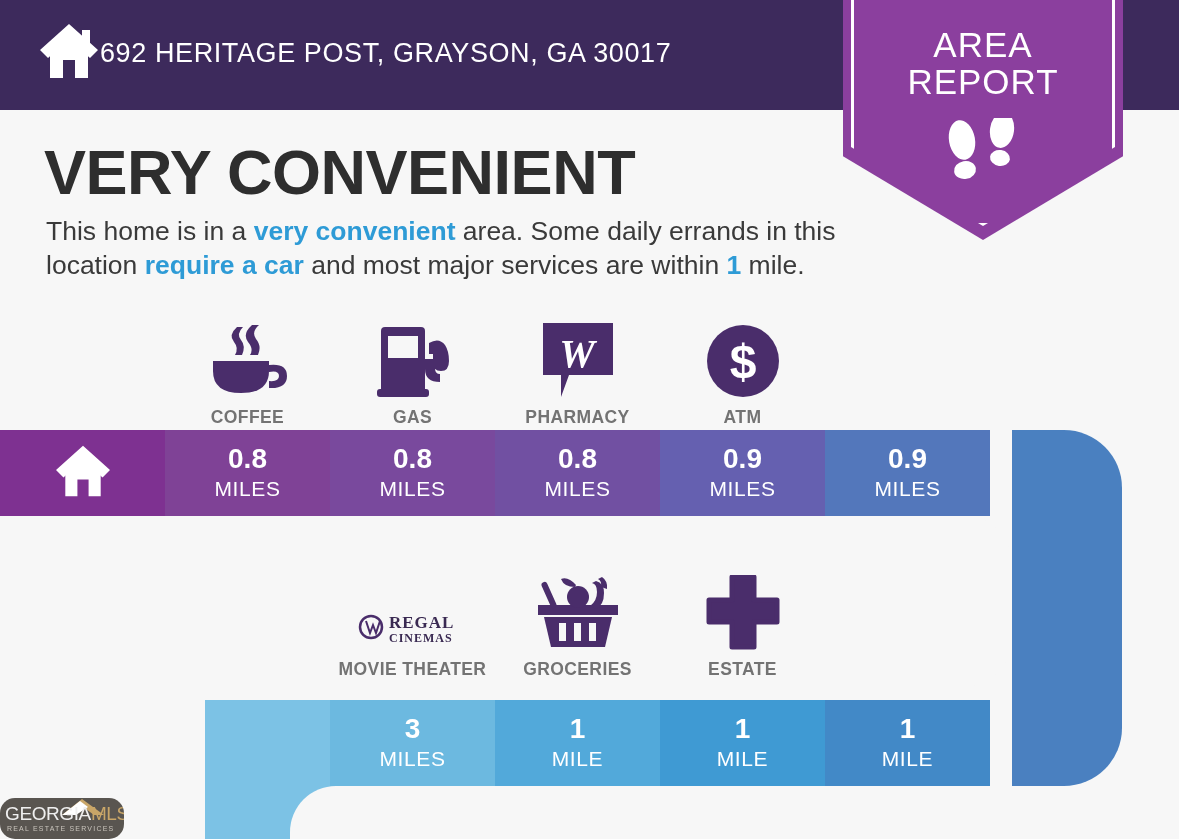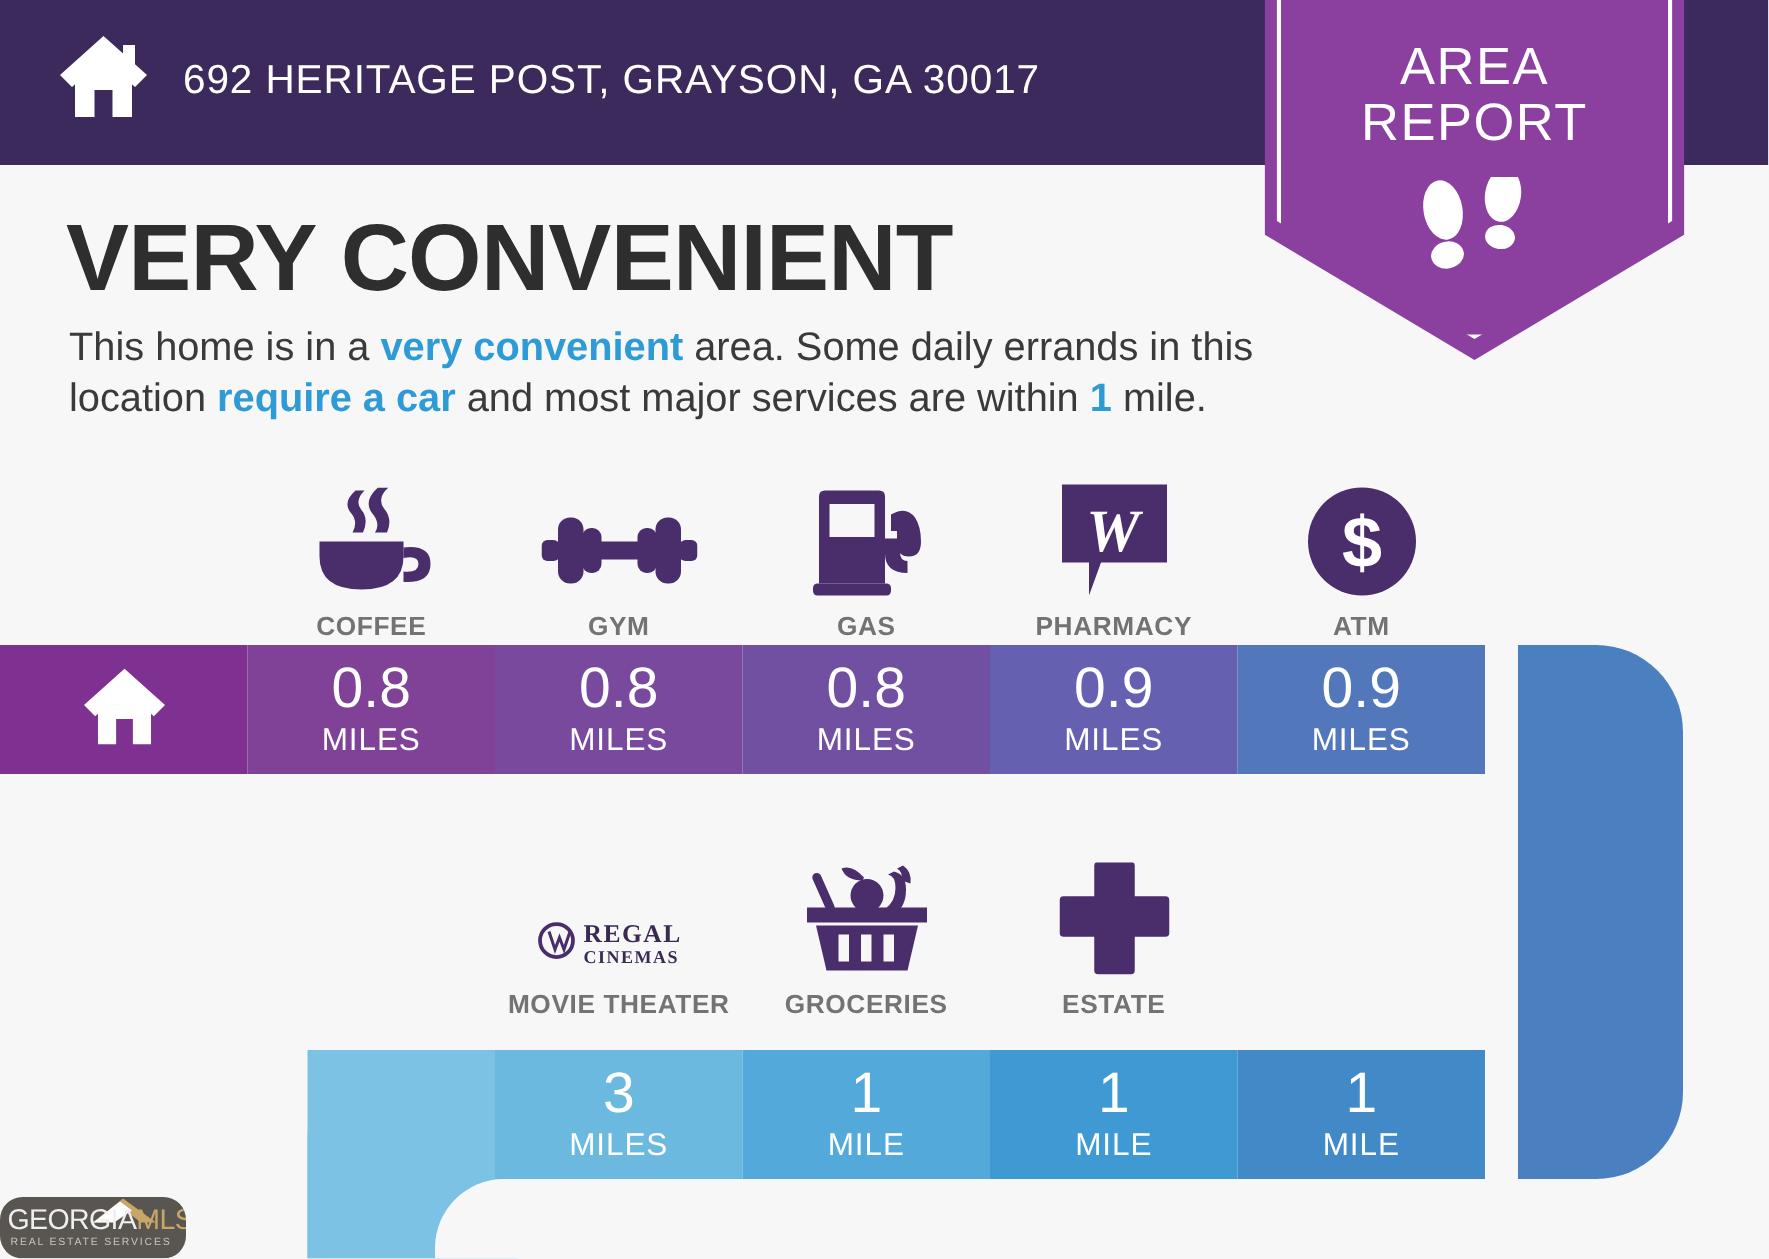--- a/index.html
+++ b/index.html
@@ -11,21 +11,21 @@
     position:relative;
   }
   #page{position:relative;width:1179px;height:839px;overflow:hidden;background:#f7f7f7;}
 
   
   .header-bar{
     position:absolute;left:0;top:0;width:1179px;height:110px;
     background:#3d2a5c;
   }
   .header-inner{
-    position:absolute;left:38px;top:22px;display:flex;align-items:center;gap:22px;
+    position:absolute;left:38px;top:22px;display:flex;align-items:center;
   }
   .home-glyph{display:block;}
   .addr{
     color:#ffffff;font-size:27px;letter-spacing:0.6px;font-weight:400;
     white-space:nowrap;
   }
 
   
   .badge{
     position:absolute;left:843px;top:-6px;width:280px;height:246px;
@@ -102,21 +102,21 @@
     margin-top:8px;font-size:17.5px;font-weight:bold;color:#737373;letter-spacing:0.4px;
     white-space:nowrap;
   }
 
   
   .distrow{position:absolute;left:0;width:1179px;height:86px;display:flex;}
   .dist-cell{
     width:165px;height:86px;display:flex;flex-direction:column;
     align-items:center;justify-content:center;color:#ffffff;
   }
-  .dist-val{font-size:38px;line-height:1;font-weight:400;}
+  .dist-val{font-size:28px;line-height:1;font-weight:700;}
   .dist-unit{font-size:21px;letter-spacing:0.6px;margin-top:4px;}
   .home-cell{width:165px;height:86px;display:flex;align-items:center;justify-content:center;}
 
   
   .mls{
     position:absolute;left:0;top:798px;width:124px;height:41px;
     background:#595550;overflow:hidden;
   }
   .mls-main{
     position:absolute;left:5px;top:6px;font-size:19px;letter-spacing:-0.4px;line-height:1;
@@ -198,36 +198,20 @@
           <svg width="82" height="74" viewBox="0 0 82 74">
       <g fill="#4a2d6b">
         <path d="M30 2 q-9 8 -3 15 q5 6 1 13 h7 q4 -9 -1 -15 q-5 -6 2 -13z"></path>
         <path d="M45 0 q-10 9 -4 17 q6 7 2 13 h8 q4 -9 -2 -16 q-5 -7 3 -14z"></path>
         <path d="M6 36 h56 v10 q0 22 -28 22 q-28 0 -28 -22z"></path>
         <path d="M62 40 q18 -2 18 11 q0 13 -18 12 v-7 q10 1 10 -5 q0 -6 -10 -4z"></path>
       </g>
     </svg>
         </div>
         <div class="icon-label">COFFEE</div>
-      </div>
-      <div class="icon-cell">
-        <div class="icon-art">
-          <svg width="104" height="64" viewBox="0 0 104 64">
-      <g fill="#4a2d6b">
-        <rect x="0" y="25" width="12" height="14" rx="4"></rect>
-        <rect x="11" y="10" width="17" height="44" rx="8"></rect>
-        <rect x="27" y="17" width="13" height="30" rx="6"></rect>
-        <rect x="37" y="26" width="30" height="12"></rect>
-        <rect x="64" y="17" width="13" height="30" rx="6"></rect>
-        <rect x="76" y="10" width="17" height="44" rx="8"></rect>
-        <rect x="92" y="25" width="12" height="14" rx="4"></rect>
-      </g>
-    </svg>
-        </div>
-        <div class="icon-label">GYM</div>
       </div>
       <div class="icon-cell">
         <div class="icon-art">
           <svg width="76" height="74" viewBox="0 0 76 74">
       <g fill="#4a2d6b">
         <path d="M6 6 q0 -4 4 -4 h36 q4 0 4 4 v58 h-44z"></path>
         <rect x="2" y="64" width="52" height="8" rx="3"></rect>
         <rect x="13" y="11" width="30" height="22" fill="#f7f7f7"></rect>
         <path d="M54 18 q10 -6 16 2 q4 6 4 16 q0 10 -8 10 q-8 0 -8 -9 v-8 h-4z"></path>
         <path d="M50 34 h10 v9 q0 6 5 6 v8 q-15 0 -15 -13z"></path>

